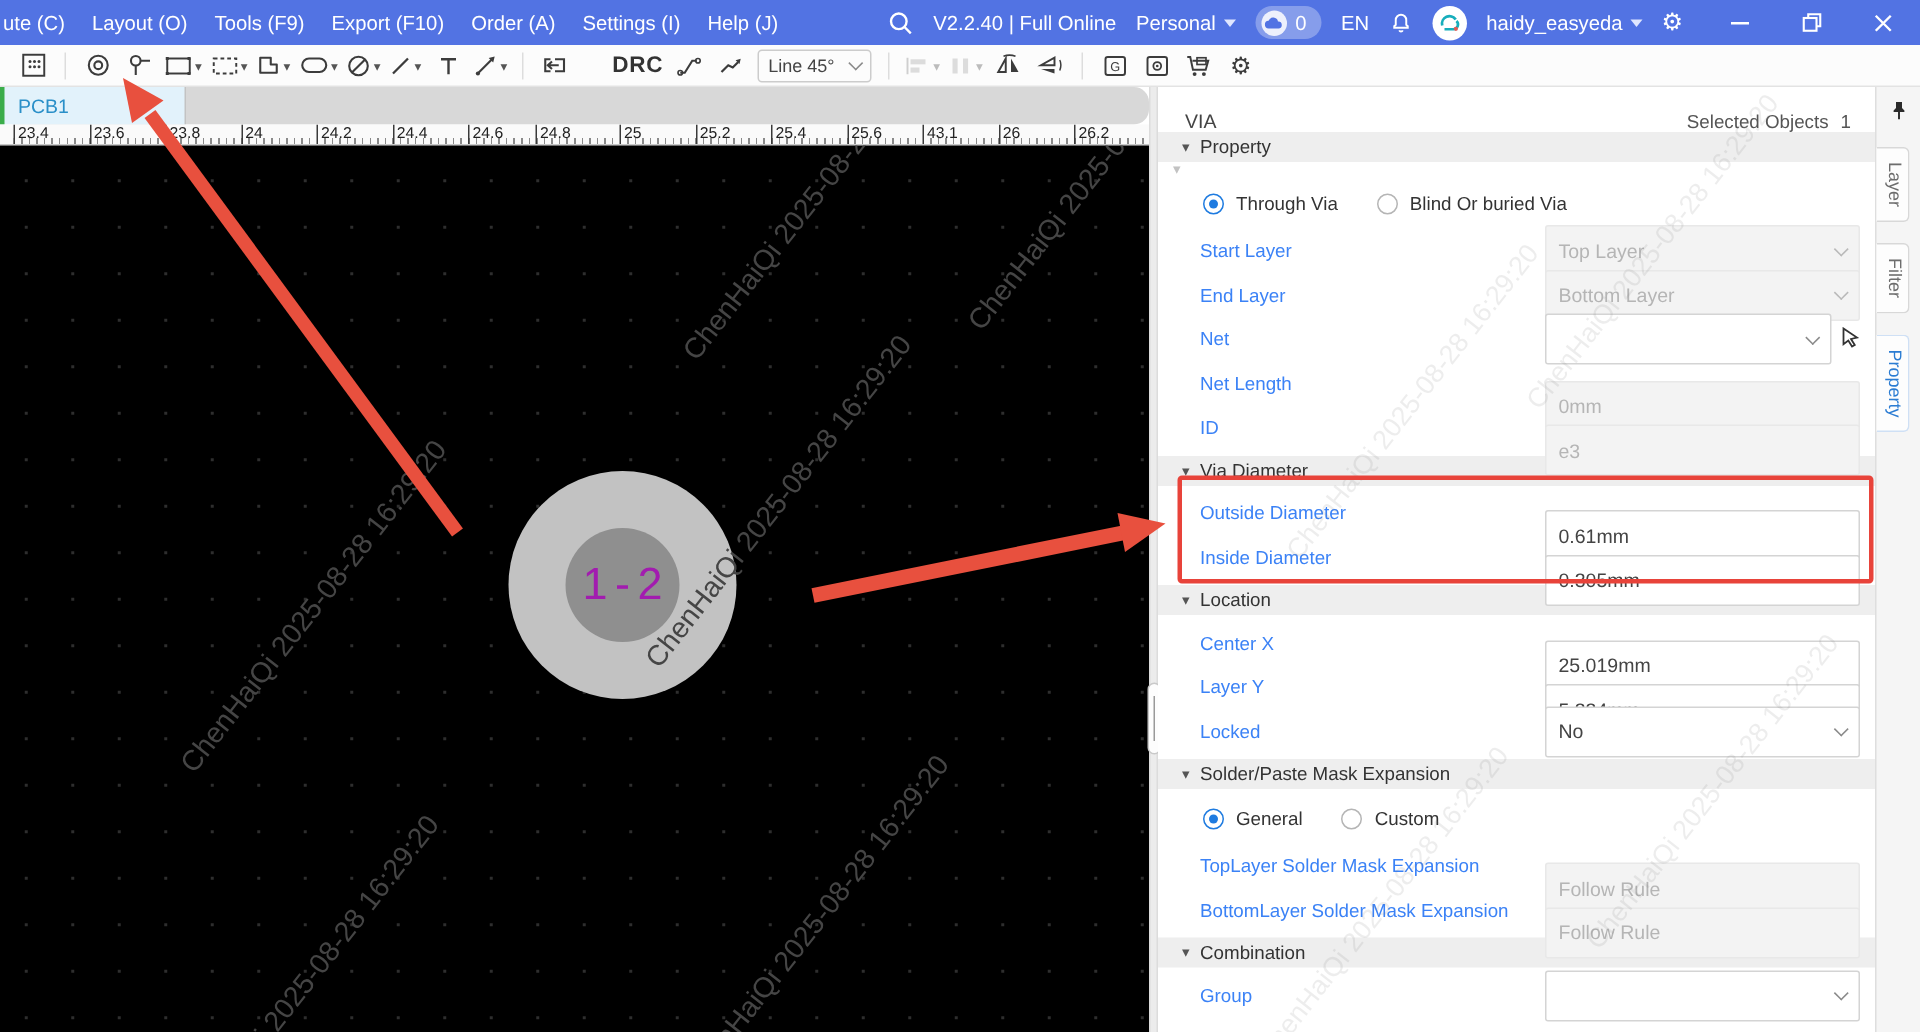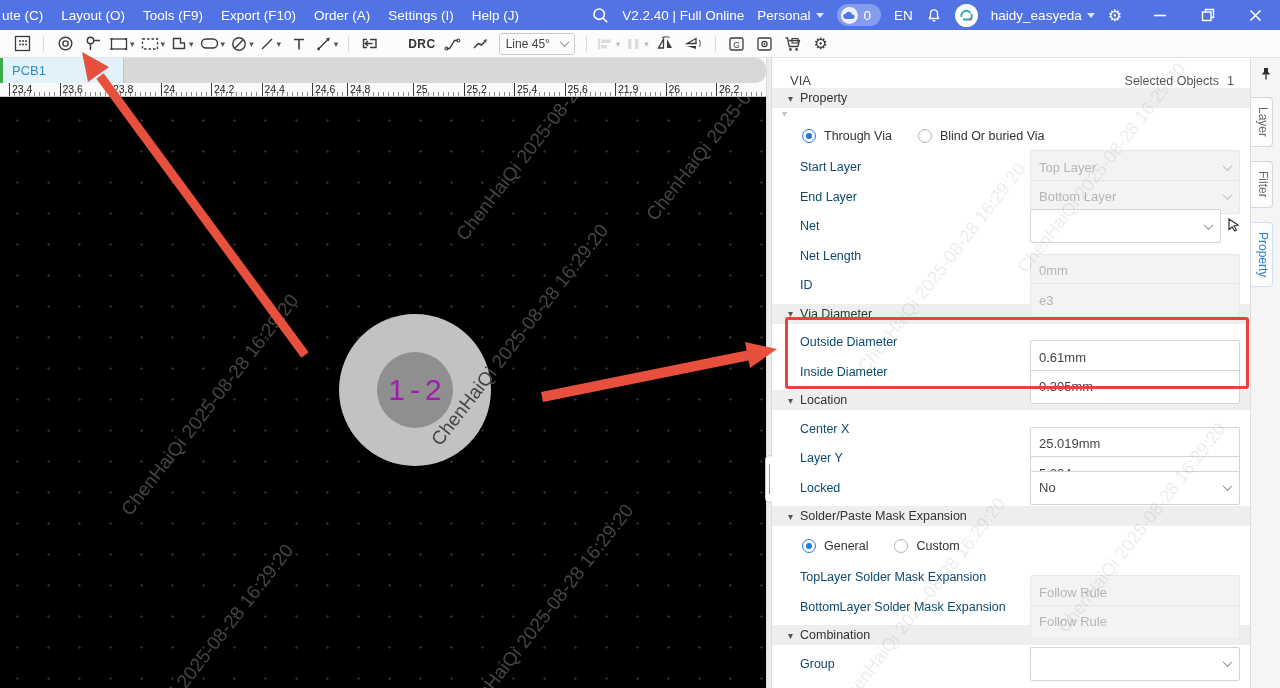--- a/index.html
+++ b/index.html
@@ -27,21 +27,21 @@
 
   
   .toolbar { position:absolute; left:0; top:30px; width:1280px; height:28px; background:#fcfcfc;
     border-bottom:1px solid #e3e3e3; display:flex; align-items:center; padding-left:8px; }
   .tbtn { height:24px; min-width:22px; display:flex; align-items:center; justify-content:center;
     margin:0 3px; color:#3c3c3c; }
   .tbtn svg { display:block; }
   .tb-sep { width:1px; height:18px; background:#ddd; margin:0 7px; }
   .dd { font-size:9px; color:#555; margin-left:2px; }
   .tbtn.disabled { opacity:.38; }
-  .drc { font-size:12px; font-weight:bold; color:#333; letter-spacing:.5px;margin-left:24px; }
+  .drc { font-size:15px; font-weight:bold; color:#333; letter-spacing:.5px;margin-left:24px; }
   .line-sel { display:flex; align-items:center; justify-content:space-between; width:76px; height:22px;
     border:1px solid #ccc; border-radius:3px; font-size:12px; color:#444; padding:0 6px; margin:0 4px; }
 
   
   .workarea { position:absolute; left:0; top:58px; width:1280px; height:630px; display:flex; }
   .canvas-col { width:766px; height:630px; display:flex; flex-direction:column; }
   .tabrow { height:25px; background:#d8d8d8; display:flex;border-radius:10px; }
   .tab { width:124px; height:25px; background:#e2f2fb; border-right:1px solid #c3c3c3;
     display:flex; align-items:center; position:relative; padding-left:12px;
     font-size:13px; color:#2a8fc8; }
@@ -83,21 +83,21 @@
   .sec-head .tri { font-size:10px; color:#555; }
   .sub-tri { margin:2px 0 0 10px; font-size:10px; color:#c2c2c2; height:10px; line-height:8px; }
   .radio-row { display:flex; align-items:center; gap:8px; margin:6px 0 10px 30px; height:20px; }
   .radio { width:14px; height:14px; border-radius:50%; border:1px solid #b5b5b5; background:#fff;
     position:relative; flex:0 0 auto; }
   .radio.checked { border-color:#1e7be0; }
   .radio.checked::after { content:""; position:absolute; left:3px; top:3px; width:6px; height:6px;
     border-radius:50%; background:#1e7be0; }
   .radio-label { margin-right:18px; }
   .prow { display:flex; align-items:center; height:22px; margin:7.5px 0 7.5px 28px; }
-  .prow .plabel { width:230px; color:#0c4a6e; }
+  .prow .plabel { width:230px; color:#3b82f6; }
   .ctrl { width:210px; height:22px; display:flex; align-items:center; }
   .inp, .sel { width:210px; height:22px; border:1px solid #d4d4d4; border-radius:2px;
     background:#fff; font-size:13px; color:#444; padding:16px 8px;
     font-family:"Liberation Sans", sans-serif; display:flex; align-items:center;gap:40px; }
   input.inp { outline:none;margin-top:30px; }
   .inp:disabled, .sel.disabled { background:#f3f3f3; border-color:#e8e8e8; color:#b5b5b5; }
   .sel { justify-content:space-between; }
   .chev { width:7px; height:7px; border-right:1.4px solid #8a8a8a; border-bottom:1.4px solid #8a8a8a;
     transform:rotate(45deg) translate(-1px,-1px); flex:0 0 auto; }
   .sel.disabled .chev { border-color:#b9b9b9; }
@@ -380,37 +380,37 @@
           </div>
           <div class="rmajor" style="left: 211px;">
             <span>24.2</span>
           </div>
           <div class="rmajor" style="left: 261.5px;">
             <span>24.4</span>
           </div>
           <div class="rmajor" style="left: 312px;">
             <span>24.6</span>
           </div>
-          <div class="rmajor" style="left: 347px;">
+          <div class="rmajor" style="left: 357px;">
             <span>24.8</span>
           </div>
           <div class="rmajor" style="left: 413px;">
             <span>25</span>
           </div>
           <div class="rmajor" style="left: 463.5px;">
             <span>25.2</span>
           </div>
           <div class="rmajor" style="left: 514px;">
             <span>25.4</span>
           </div>
           <div class="rmajor" style="left: 564.5px;">
             <span>25.6</span>
           </div>
           <div class="rmajor" style="left: 615px;">
-            <span>21.9</span>
+            <span>43.1</span>
           </div>
           <div class="rmajor" style="left: 665.5px;">
             <span>26</span>
           </div>
           <div class="rmajor" style="left: 716px;">
             <span>26.2</span>
           </div>
         </div>
       <div class="canvas" id="canvas">
         <div class="via">

